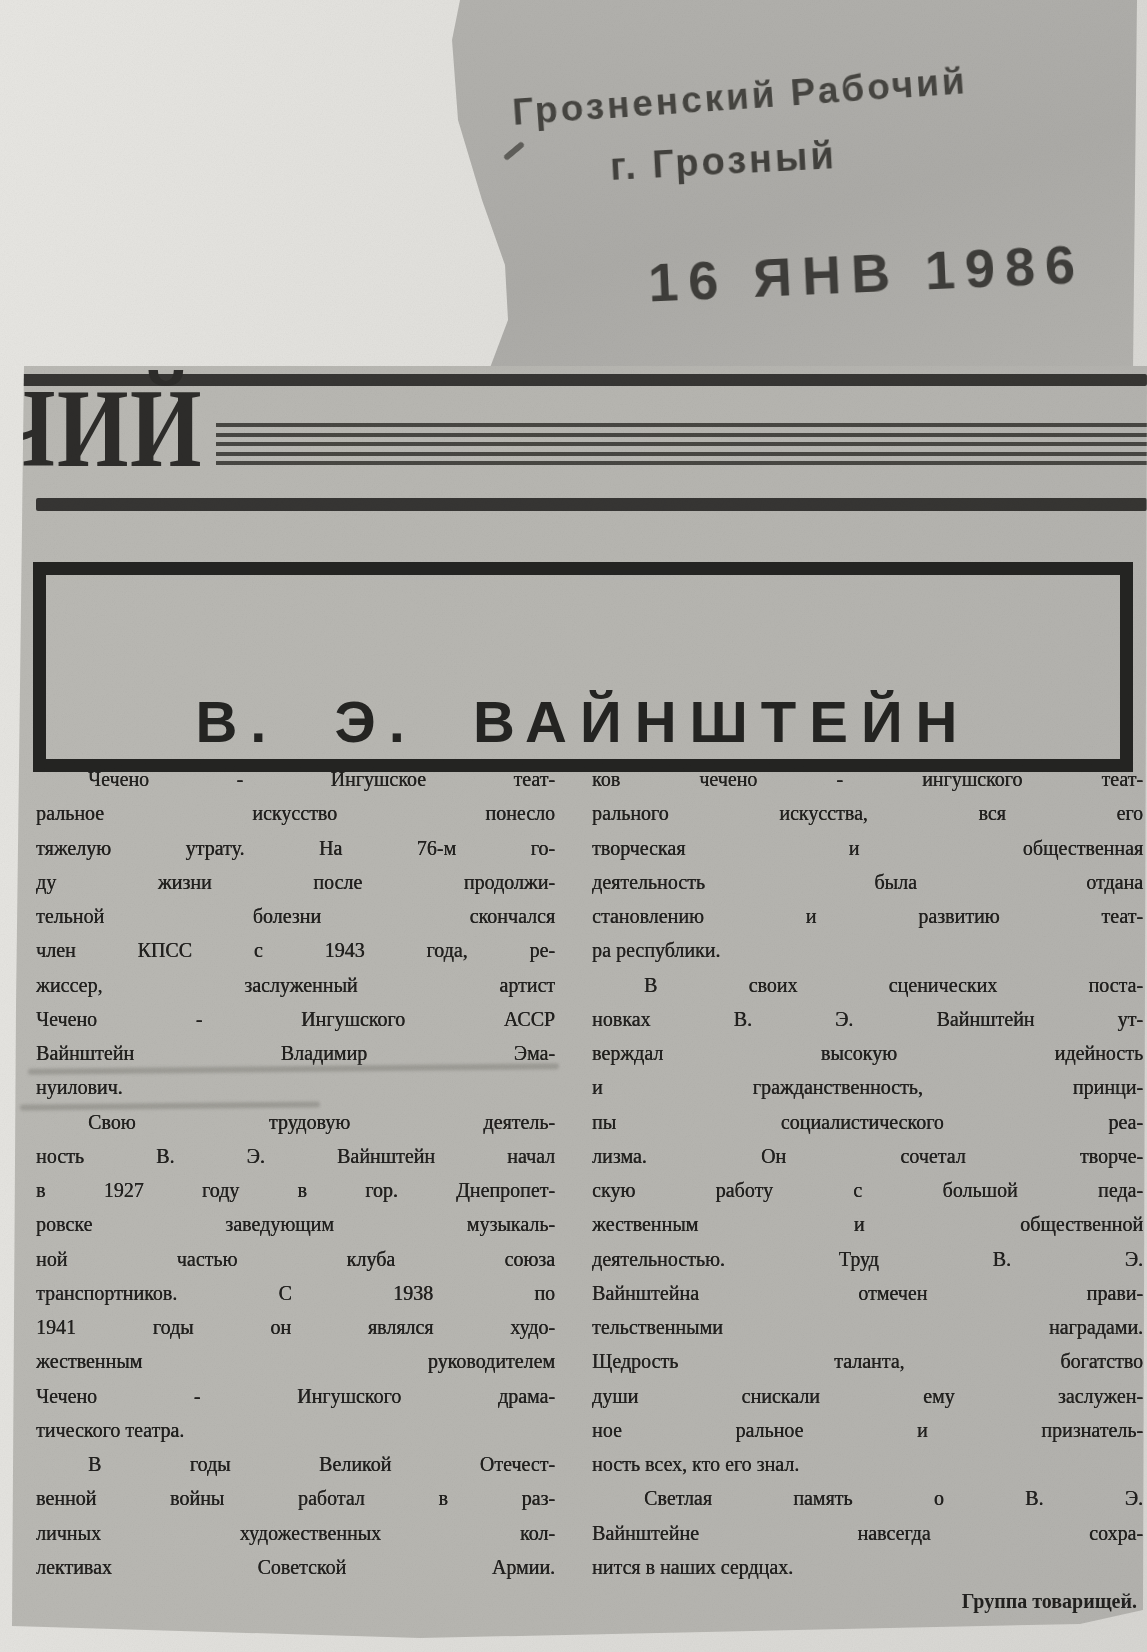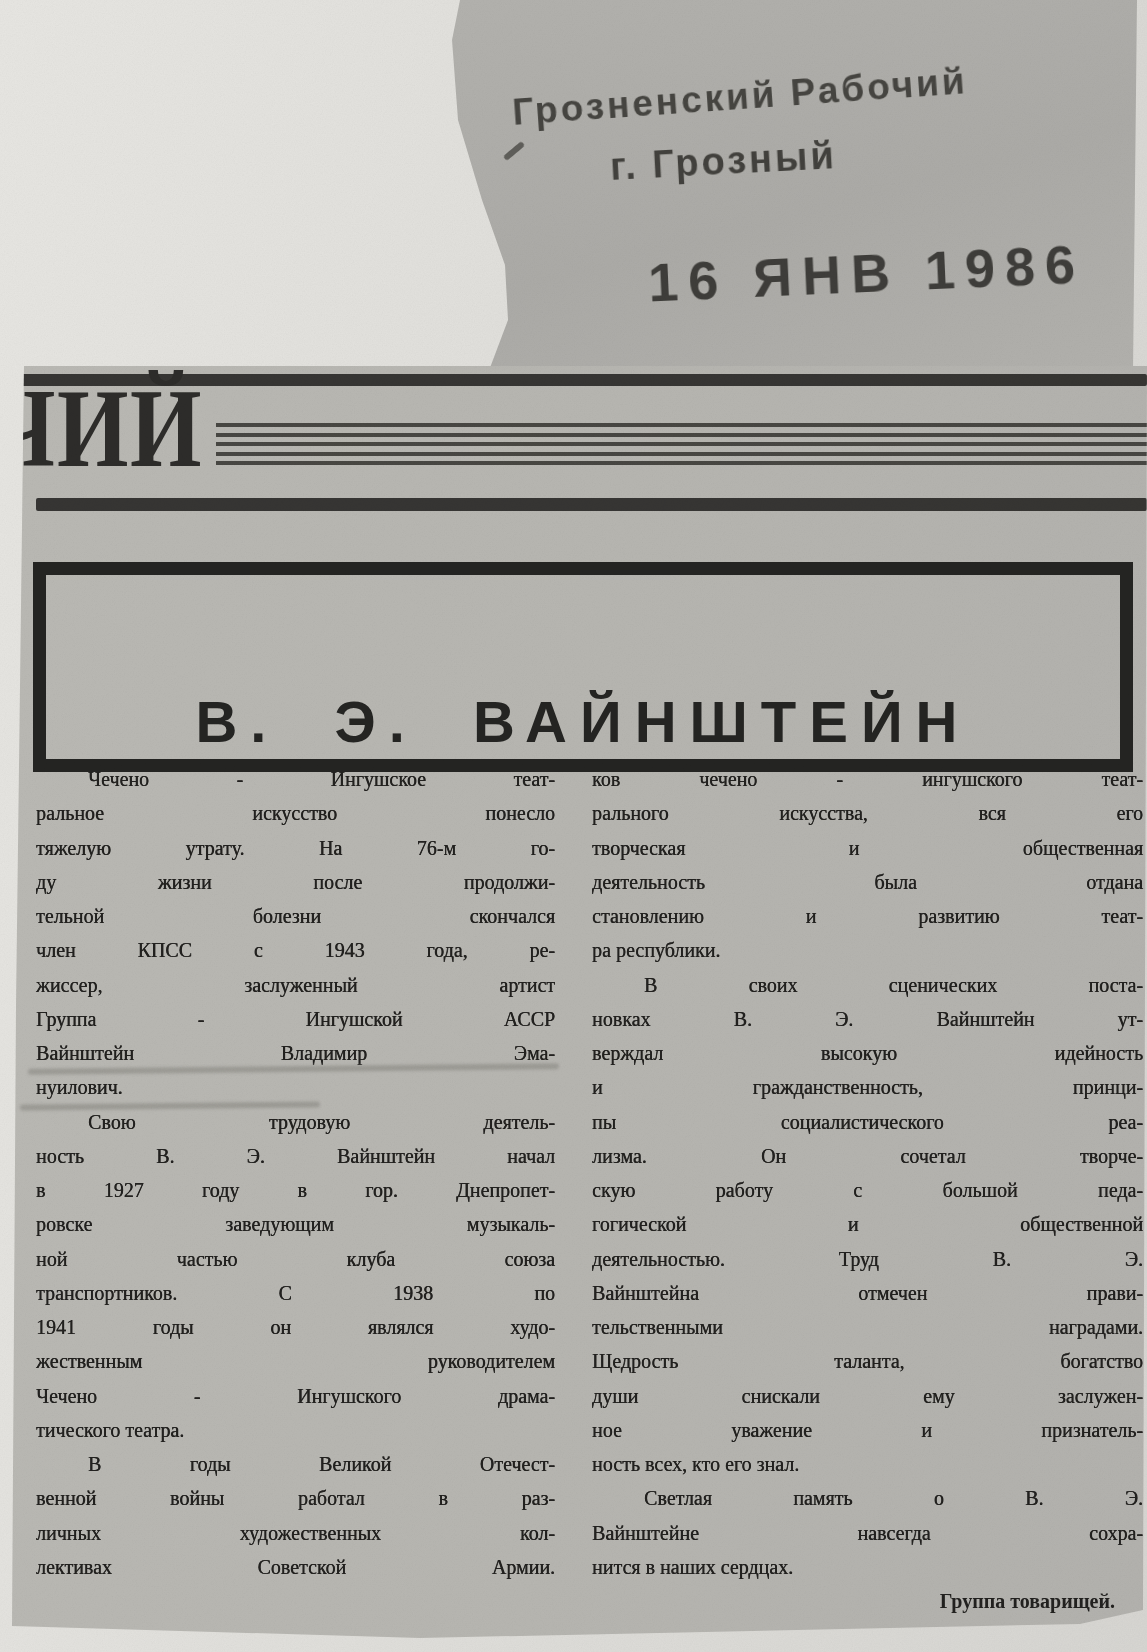--- a/index.html
+++ b/index.html
@@ -49,21 +49,21 @@
   .col1{left:36px;width:519px;}
   .col2{left:592px;width:551px;}
   .tline{
     position:relative;font-size:20px;line-height:34.25px;color:#22211f;
     text-align:justify;text-align-last:justify;white-space:nowrap;
     text-shadow:.35px 0 0 currentColor;
   }
   .tline.nojust{text-align-last:left;}
   .tline.indent{text-indent:52px;}
   .tline.bold{font-weight:bold;text-shadow:none;}
-  .tline.right{text-align-last:right;padding-right:28px;box-sizing:border-box;}
+  .tline.right{text-align-last:right;padding-right:6px;box-sizing:border-box;}
   .pencil{position:absolute;left:-8px;right:-4px;bottom:-2px;height:6px;background:#8e8d87;opacity:.65;filter:blur(1.4px);border-radius:3px;transform:rotate(-.6deg);}
   .pencil.partial{right:auto;width:300px;left:-16px;bottom:-4px;}
   .grain{position:absolute;left:0;top:0;pointer-events:none;mix-blend-mode:multiply;}
 </style>
 </head>
 <body>
 
 <div class="page">
 
   <div class="clip-top">
@@ -84,21 +84,21 @@
     </div>
 
     <div class="col col1">
         <div class="tline indent">Чечено - Ингушское теат-</div>
         <div class="tline">ральное искусство понесло</div>
         <div class="tline">тяжелую утрату. На 76-м го-</div>
         <div class="tline">ду жизни после продолжи-</div>
         <div class="tline">тельной болезни скончался</div>
         <div class="tline">член КПСС с 1943 года, ре-</div>
         <div class="tline">жиссер, заслуженный артист</div>
-        <div class="tline">Группа - Ингушской АССР</div>
+        <div class="tline">Чечено - Ингушского АССР</div>
         <div class="tline">Вайнштейн Владимир Эма-<span class="pencil"></span></div>
         <div class="tline nojust">нуилович.<span class="pencil partial"></span></div>
         <div class="tline indent">Свою трудовую деятель-</div>
         <div class="tline">ность В. Э. Вайнштейн начал</div>
         <div class="tline">в 1927 году в гор. Днепропет-</div>
         <div class="tline">ровске заведующим музыкаль-</div>
         <div class="tline">ной частью клуба союза</div>
         <div class="tline">транспортников. С 1938 по</div>
         <div class="tline">1941 годы он являлся худо-</div>
         <div class="tline">жественным руководителем</div>
@@ -116,27 +116,27 @@
         <div class="tline">деятельность была отдана</div>
         <div class="tline">становлению и развитию теат-</div>
         <div class="tline nojust">ра республики.</div>
         <div class="tline indent">В своих сценических поста-</div>
         <div class="tline">новках В. Э. Вайнштейн ут-</div>
         <div class="tline">верждал высокую идейность</div>
         <div class="tline">и гражданственность, принци-</div>
         <div class="tline">пы социалистического реа-</div>
         <div class="tline">лизма. Он сочетал творче-</div>
         <div class="tline">скую работу с большой педа-</div>
-        <div class="tline">гогической и общественной</div>
+        <div class="tline">жественным и общественной</div>
         <div class="tline">деятельностью. Труд В. Э.</div>
         <div class="tline">Вайнштейна отмечен прави-</div>
         <div class="tline">тельственными наградами.</div>
         <div class="tline">Щедрость таланта, богатство</div>
         <div class="tline">души снискали ему заслужен-</div>
-        <div class="tline">ное уважение и признатель-</div>
+        <div class="tline">ное ральное и признатель-</div>
         <div class="tline nojust">ность всех, кто его знал.</div>
         <div class="tline indent">Светлая память о В. Э.</div>
         <div class="tline">Вайнштейне навсегда сохра-</div>
         <div class="tline nojust">нится в наших сердцах.</div>
         <div class="tline nojust bold right">Группа товарищей.</div>
       </div>
   </div>
 
   <svg class="grain" width="1147" height="1652">
     <filter id="grainf">

